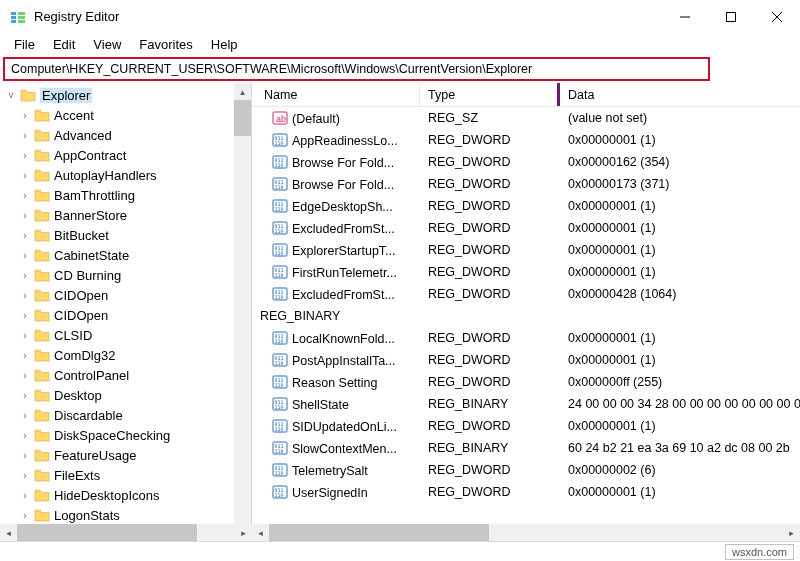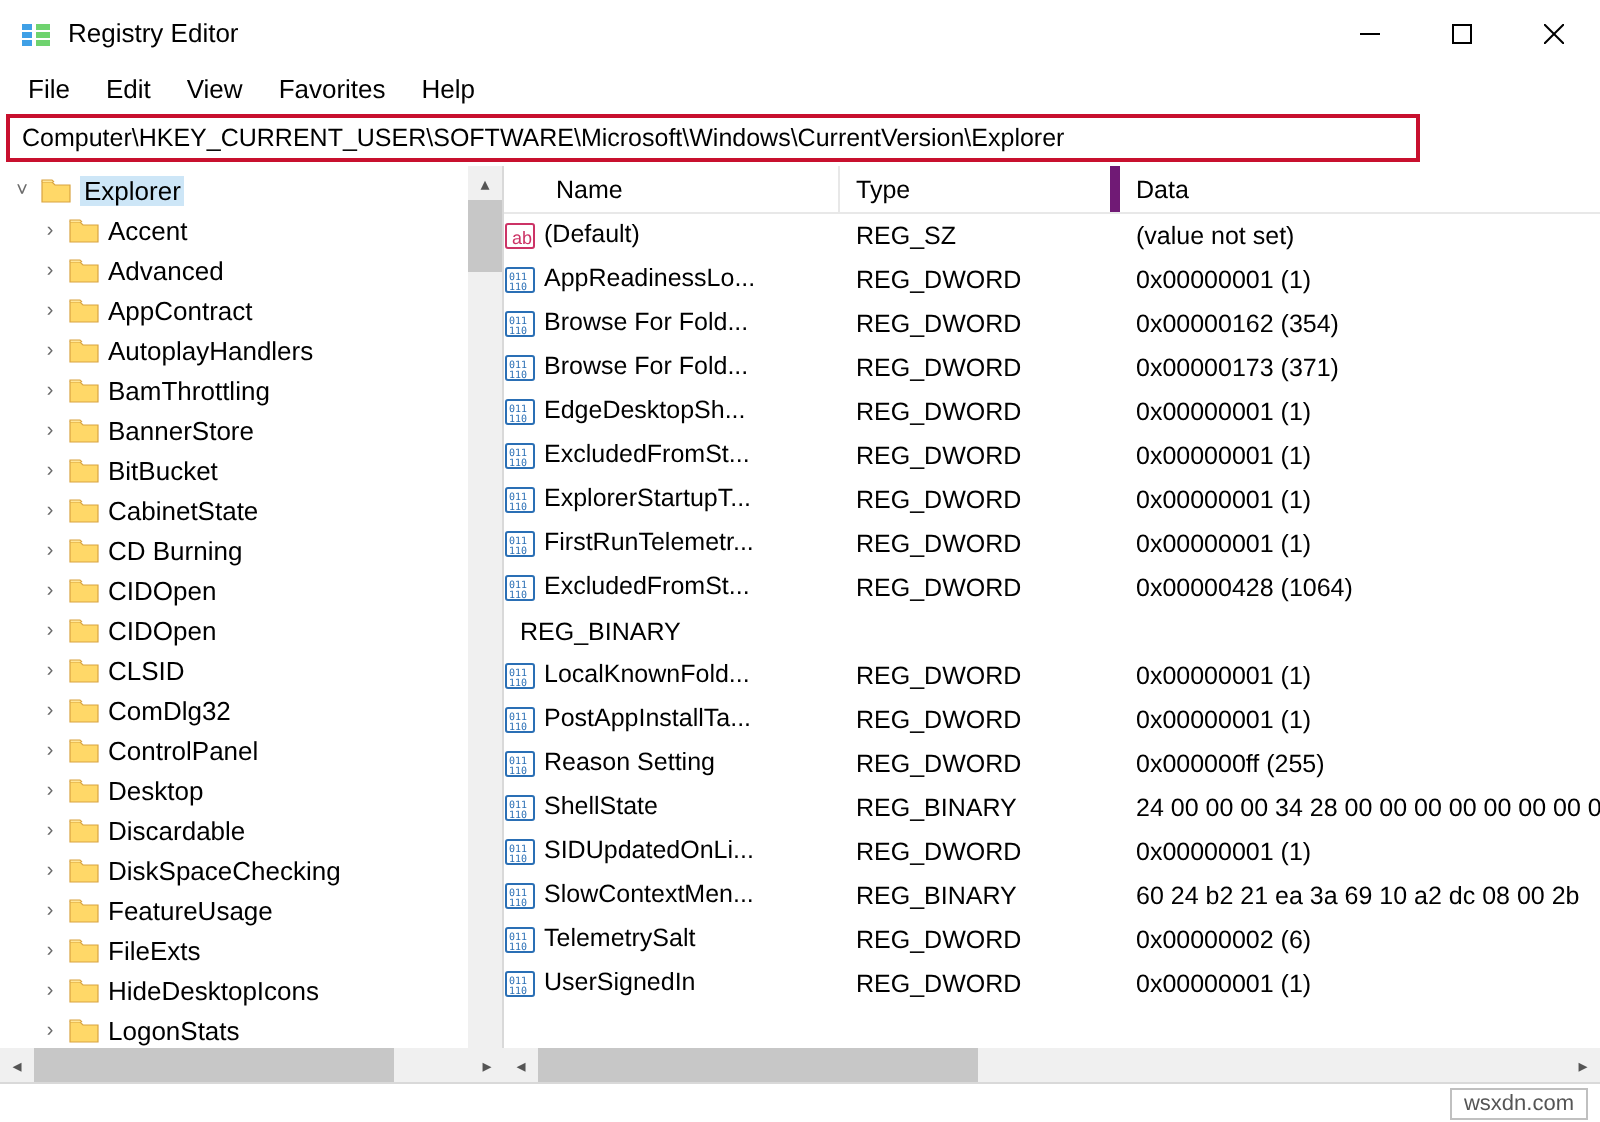--- a/index.html
+++ b/index.html
@@ -79,28 +79,28 @@
     overflow: hidden;
     position: relative;
   }
   .list-header {
     display: flex;
     height: 24px;
     align-items: center;
     border-bottom: 1px solid #e8e8e8;
     font-size: 12.5px;
   }
-  .col-name { width: 168px; padding-left: 26px; border-right: 1px solid #e8e8e8; height:100%; display:flex; align-items:center;}
-  .col-type { width: 140px; padding-left: 8px; border-right: 5px solid #701a75; height:100%; display:flex; align-items:center;}
+  .col-name { width: 168px; padding-left: 12px; border-right: 1px solid #e8e8e8; height:100%; display:flex; align-items:center;}
+  .col-type { width: 140px; padding-left: 8px; border-right: 3px solid #701a75; height:100%; display:flex; align-items:center;}
   .col-data { flex: 1; padding-left: 8px; height:100%; display:flex; align-items:center;}
   .list-rows { }
   .row {
     display: flex; height: 22px; align-items: center; font-size: 12.5px;
   }
-  .row .c-name { width: 168px; padding-left: 0; display:flex; align-items:flex-start; gap:4px; white-space:nowrap; overflow:hidden;}
+  .row .c-name { width: 168px; padding-left: 20px; display:flex; align-items:flex-end; gap:4px; white-space:nowrap; overflow:hidden;}
   .row .c-type { width: 140px; padding-left: 8px; white-space:nowrap;}
   .row .c-data { flex:1; padding-left: 8px; white-space:nowrap; overflow:hidden;}
   .val-icon { width:16px; height:16px; flex:0 0 16px; display:inline-flex; align-items:center; justify-content:center;}
   .hscroll {
     height: 17px; background:#f0f0f0;
     display:flex; align-items:center;
   }
   .hscroll .arrow { width:17px; height:17px; display:flex; align-items:center; justify-content:center; font-size:9px; color:#555;}
   .hscroll .track { flex:1; height:100%; position:relative;}
   .hscroll .thumb-l { position:absolute; left:0; top:0; height:100%; width:180px; background:#c7c7c7;}

